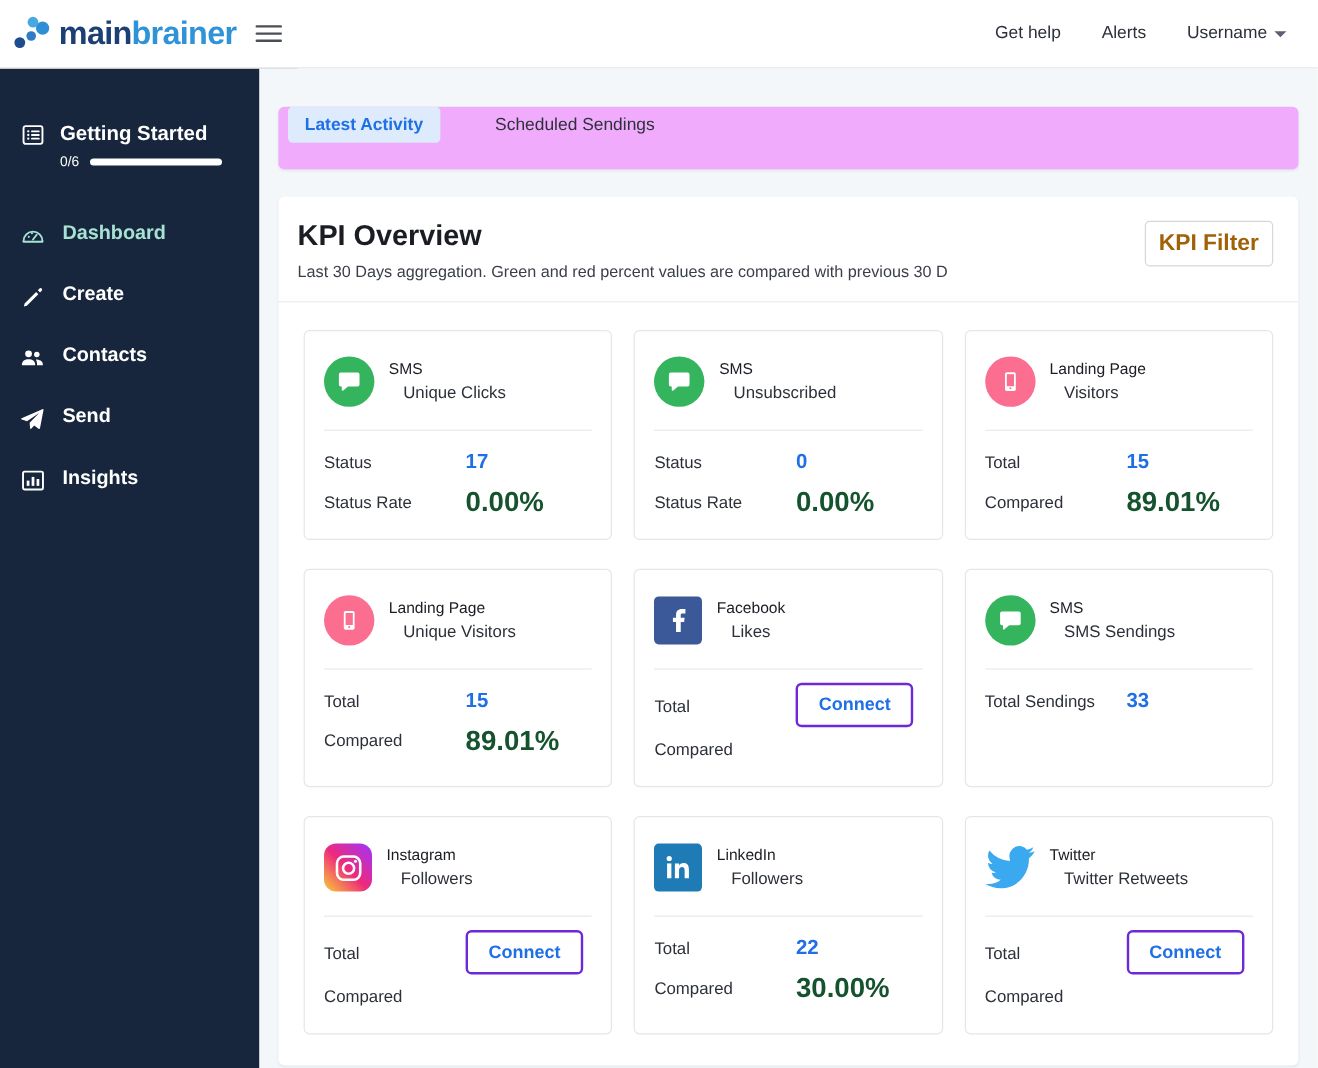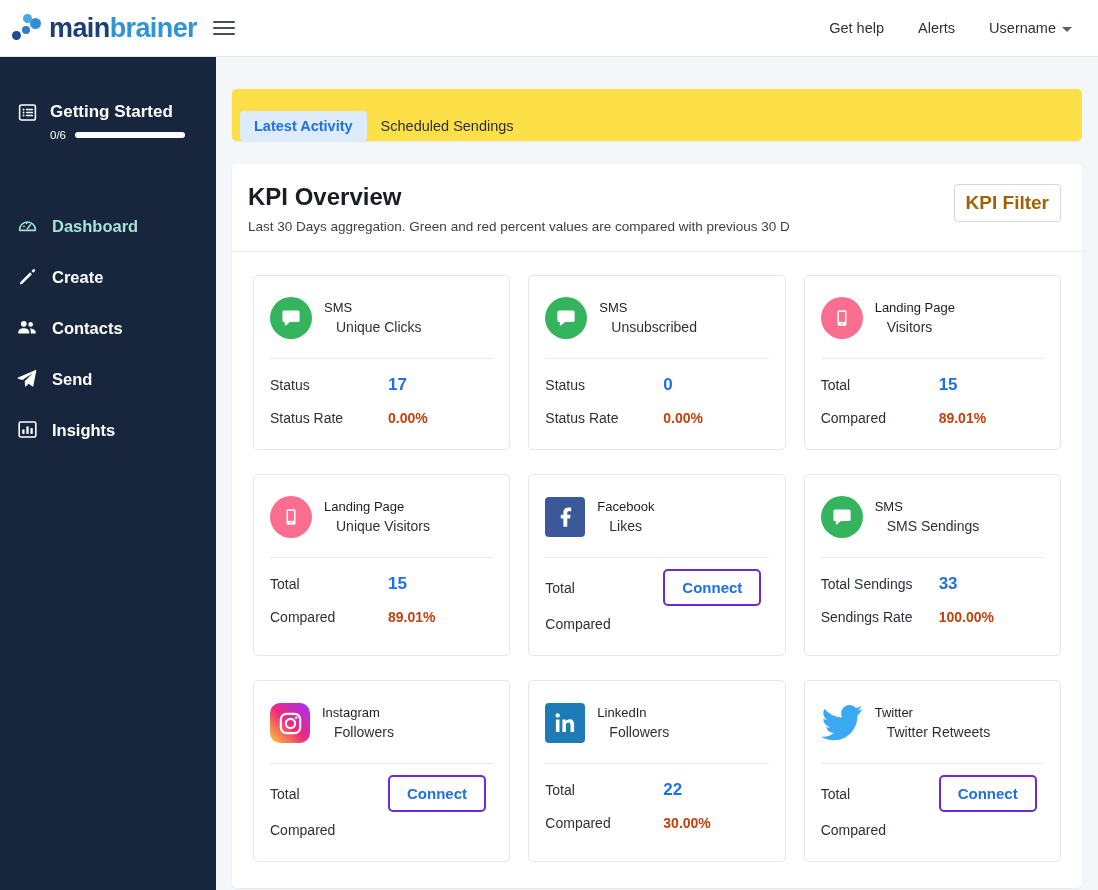--- a/index.html
+++ b/index.html
@@ -46,42 +46,42 @@
   }
   .gs-block { padding: 44px 0 0 16px; }
   .gs-row { display: flex; align-items: center; gap: 12px; }
   .gs-label { color: #ffffff; font-size: 17px; font-weight: 700; }
   .gs-prog { display: flex; align-items: center; gap: 9px; margin-top: 6px; margin-left: 34px; }
   .gs-frac { color: #ffffff; font-size: 11.5px; }
   .gs-bar { width: 110px; height: 6px; background: #ffffff; border-radius: 4px; }
 
   .nav { margin-top: 44px; }
   .nav-item {
-    display: flex; align-items: flex-end; gap: 14px;
+    display: flex; align-items: flex-start; gap: 14px;
     padding: 0 18px 0 16px; height: 51px;
     cursor: pointer; position: relative;
   }
   .nav-icon { width: 22px; height: 22px; display: flex; align-items: center; justify-content: center; flex: 0 0 22px; }
   .nav-label { font-size: 16.5px; font-weight: 700; color: #ffffff; }
   .nav-item.active .nav-label { color: #a7e3d4; }
   .nav-arrow { margin-left: auto; width: 0; height: 0;
     border-top: 5px solid transparent; border-bottom: 5px solid transparent; border-left: 7px solid #ffffff; }
 
   
   .main {
     position: absolute; top: 57px; left: 216px;
     width: 882px; height: 833px;
     background: #f4f7fa;
     overflow: hidden;
   }
   .tabs-card {
     margin: 32px 16px 0 16px;
-    background: #fde047; border-radius: 5px;
+    background: #f0abfc; border-radius: 5px;
     box-shadow: 0 1px 2px rgba(16,24,40,.07);
-    height: 52px; display: flex; align-items: flex-end; padding: 0 8px;
+    height: 52px; display: flex; align-items: flex-start; padding: 0 8px; gap: 32px;
   }
   .tab {
     font-size: 14.5px; padding: 7px 14px; border-radius: 4px;
     cursor: pointer; color: #2c3038;
   }
   .tab.active { background: #ddebfd; color: #1f6fe5; font-weight: 700; }
 
   .kpi-card {
     margin: 23px 16px 0 16px;
     background: #ffffff; border-radius: 5px;
@@ -113,21 +113,21 @@
   .tile-titles { display: flex; flex-direction: column; justify-content: center; }
   .tile-name { font-size: 13px; color: #1a1d23; line-height: 1.25; }
   .tile-desc { font-size: 14px; color: #2c3038; line-height: 1.3; margin-top: 1px; margin-left: 12px; }
   .tile-divider { height: 1px; background: #e6e9ee; margin: 12px 0 0 0; }
   .tile-rows { margin-top: 11px; }
   .trow { display: flex; align-items: center; min-height: 30px; }
   .trow + .trow { margin-top: 3px; }
   .tlabel { font-size: 14px; color: #2c3038; width: 118px; flex: 0 0 118px; }
   .tval { font-size: 17px; font-weight: 700; }
   .tval.num { color: #1f6fe5; }
-  .tval.pct { color: #c2410c; font-size: 14px; }
+  .tval.pct { color: #14532d; font-size: 23px; }
   .connect-btn {
     border: 2px solid #6d28d9; border-radius: 5px; background: #ffffff;
     color: #1f6fe5; font-weight: 700; font-size: 15px;
     padding: 8px 17px; cursor: pointer; font-family: inherit;
   }
 
   
   .ico { flex: 0 0 auto; display: flex; align-items: center; justify-content: center; }
   .ico-circle { width: 42px; height: 42px; border-radius: 50%; display: flex; align-items: center; justify-content: center; }
   .ico-sq { width: 40px; height: 40px; border-radius: 4px; display: flex; align-items: center; justify-content: center; }
@@ -412,24 +412,20 @@
               <span class="tile-name">SMS</span>
               <span class="tile-desc">SMS Sendings</span>
             </span>
           </div>
           <div class="tile-divider"></div>
           <div class="tile-rows">
             <div class="trow">
               <span class="tlabel">Total Sendings</span>
               <span class="tval num">33</span>
             </div>
-            <div class="trow">
-              <span class="tlabel">Sendings Rate</span>
-              <span class="tval pct">100.00%</span>
-            </div>
           </div>
         </div>
         <div class="tile">
           <div class="tile-head">
             <span class="ico">
               <span class="ico-sq c-ig">
                 <svg width="27" height="27" viewBox="0 0 24 24" fill="none" stroke="#ffffff" stroke-width="1.9">
                   <rect x="3.4" y="3.4" width="17.2" height="17.2" rx="5"></rect>
                   <circle cx="12" cy="12" r="4.1"></circle>
                   <circle cx="17.1" cy="6.9" r="1.15" fill="#ffffff" stroke="none"></circle>

